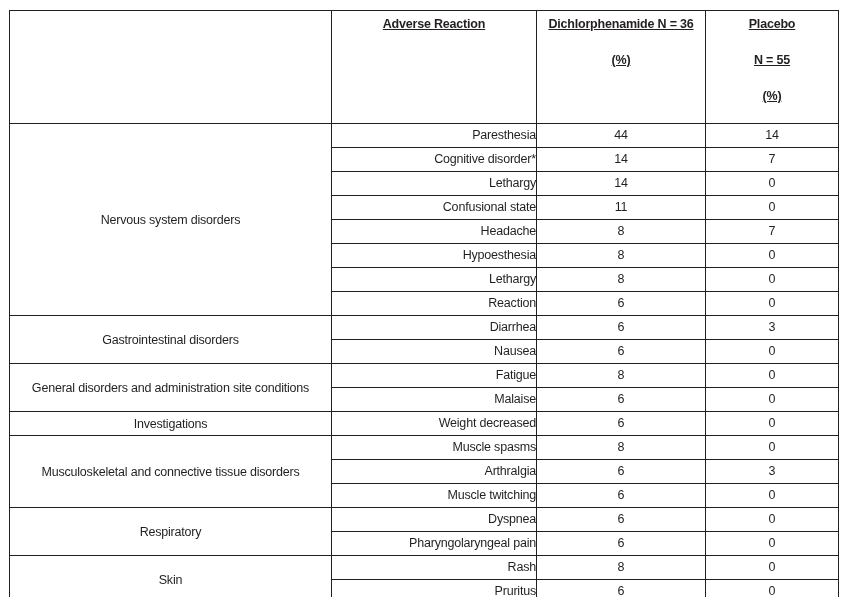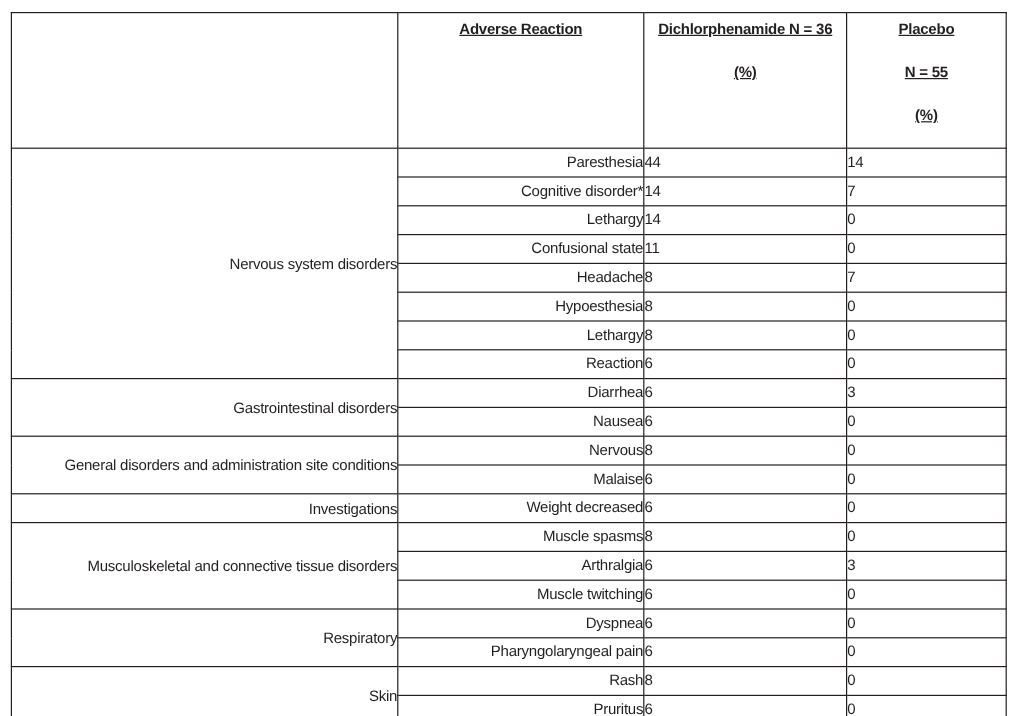--- a/index.html
+++ b/index.html
@@ -56,30 +56,30 @@
       padding-top: 4px;
     }
     tbody td {
       height: 23px;
       line-height: 23px;
       font-size: 12.5px;
       letter-spacing: -0.2px;
     }
     td.soc {
       vertical-align: middle;
-      text-align: right;
+      text-align: center;
       padding-left: 7px;
       line-height: 16px;
     }
     td.reaction {
       text-align: right;
       padding-left: 6px;
     }
     td.num {
-      text-align: left;
+      text-align: center;
     }
   </style>
 </head>
 <body>
 
 <table class="ar-table">
   <colgroup>
     <col class="c-soc">
     <col class="c-reaction">
     <col class="c-drug">
@@ -156,21 +156,21 @@
         <td class="num">6</td>
         <td class="num">3</td>
       </tr>
       <tr>
         <td class="reaction">Nausea</td>
         <td class="num">6</td>
         <td class="num">0</td>
       </tr>
       <tr>
         <td class="soc" rowspan="2">General disorders and administration site conditions</td>
-        <td class="reaction">Nervous</td>
+        <td class="reaction">Fatigue</td>
         <td class="num">8</td>
         <td class="num">0</td>
       </tr>
       <tr>
         <td class="reaction">Malaise</td>
         <td class="num">6</td>
         <td class="num">0</td>
       </tr>
       <tr>
         <td class="soc" rowspan="1">Investigations</td>

